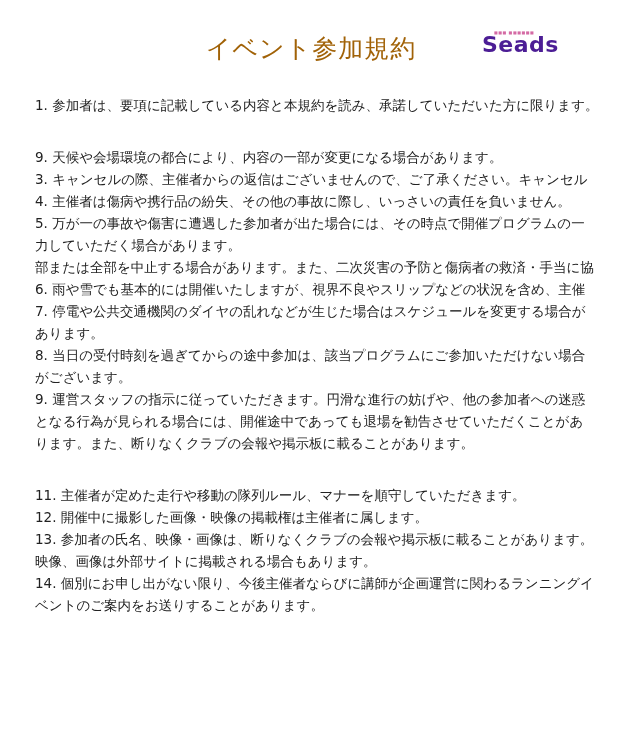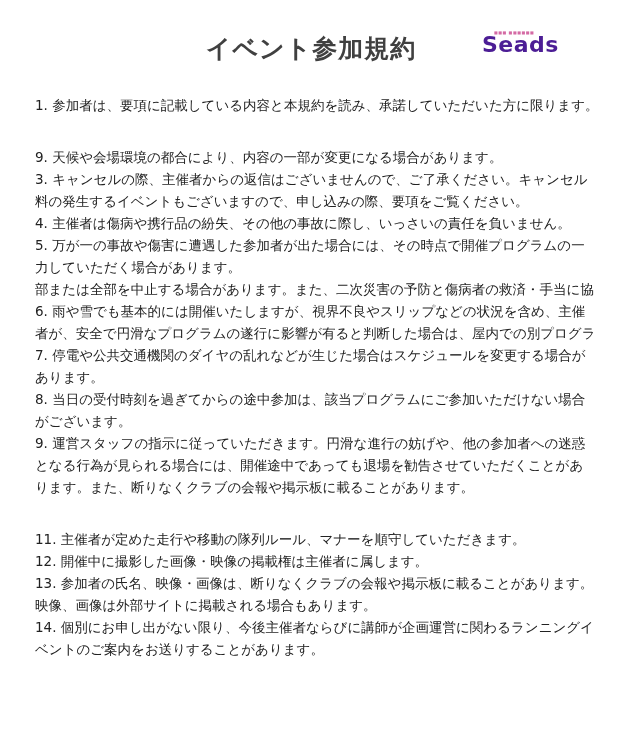--- a/index.html
+++ b/index.html
@@ -16,23 +16,23 @@
       color: #222222;
     }
     .title {
       position: absolute;
       left: 0;
       width: 622px;
       top: 32px;
       text-align: center;
       font-size: 25px;
       line-height: 34px;
-      color: #404040;
+      color: #a16207;
       letter-spacing: 1px;
-      font-weight: bold;
+      font-weight: normal;
     }
     .logo {
       position: absolute;
       left: 480px;
       top: 30px;
       width: 92px;
       height: 28px;
     }
     .logo-sub {
       position: absolute;
@@ -88,33 +88,31 @@
   <div>
     <span class="line">1. 参加者は、要項に記載している内容と本規約を読み、承諾していただいた方に限ります。</span>
   </div>
   <span class="gap"></span>
 
   <div>
     <span class="line">9.  天候や会場環境の都合により、内容の一部が変更になる場合があります。</span>
   </div>
   <div>
     <span class="line">3.  キャンセルの際、主催者からの返信はございませんので、ご了承ください。キャンセル</span>
-    <span class="line">料の発生するイベントもございますので、申し込みの際、要項をご覧ください。</span>
   </div>
   <div>
     <span class="line">4.  主催者は傷病や携行品の紛失、その他の事故に際し、いっさいの責任を負いません。</span>
   </div>
   <div>
     <span class="line">5.  万が一の事故や傷害に遭遇した参加者が出た場合には、その時点で開催プログラムの一</span>
     <span class="line">力していただく場合があります。</span>
     <span class="line">部または全部を中止する場合があります。また、二次災害の予防と傷病者の救済・手当に協</span>
   </div>
   <div>
     <span class="line">6.  雨や雪でも基本的には開催いたしますが、視界不良やスリップなどの状況を含め、主催</span>
-    <span class="line">者が、安全で円滑なプログラムの遂行に影響が有ると判断した場合は、屋内での別プログラ</span>
   </div>
   <div>
     <span class="line">7.  停電や公共交通機関のダイヤの乱れなどが生じた場合はスケジュールを変更する場合が</span>
     <span class="line">あります。</span>
   </div>
   <div>
     <span class="line">8.  当日の受付時刻を過ぎてからの途中参加は、該当プログラムにご参加いただけない場合</span>
     <span class="line">がございます。</span>
   </div>
   <div>

